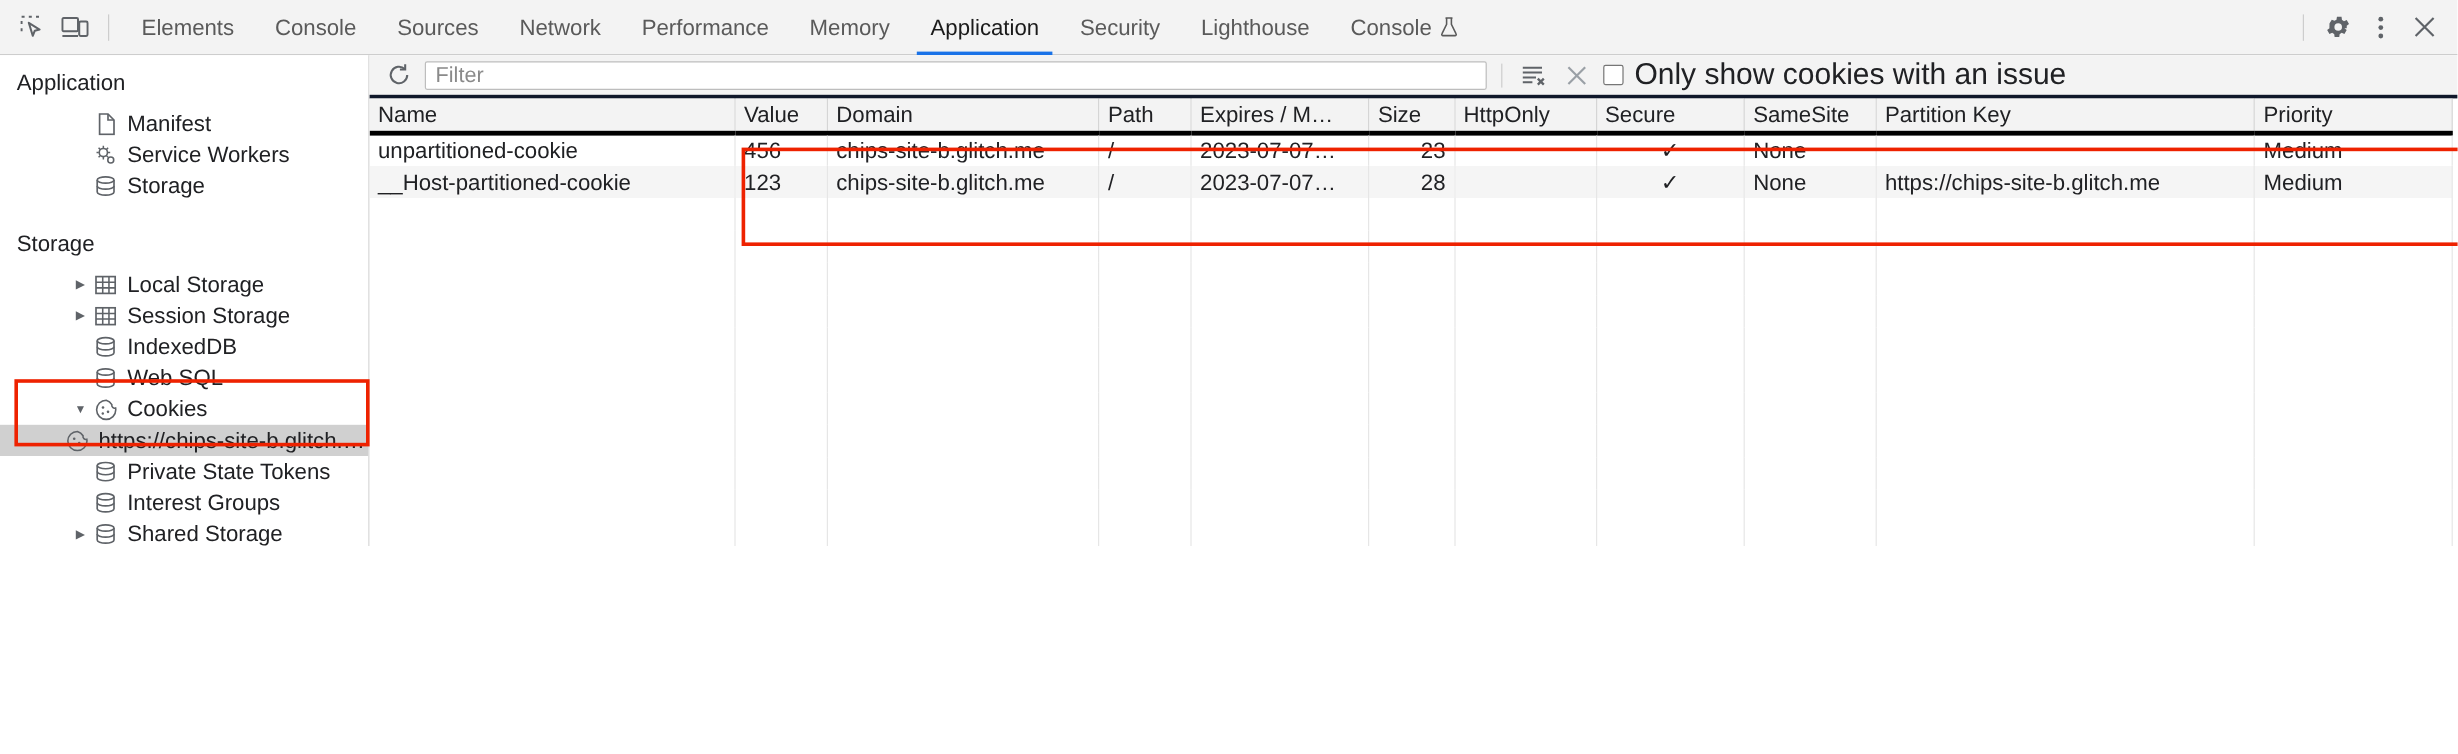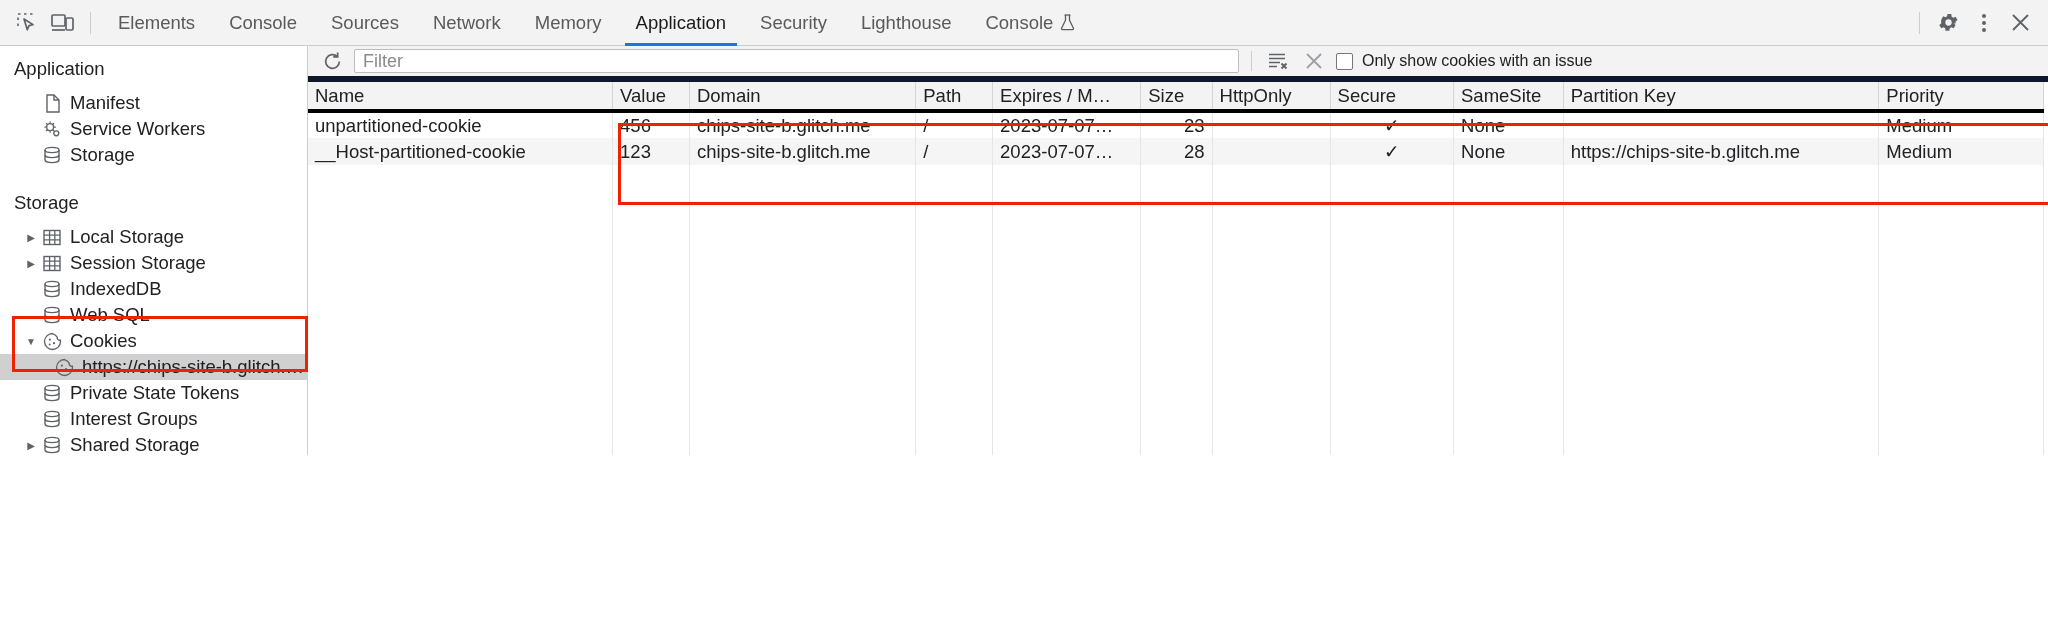--- a/index.html
+++ b/index.html
@@ -69,60 +69,60 @@
     display: flex; align-items: center; justify-content: center;
     color: #5f6368; font-size: 10px;
   }
   .node .nicon {
     width: 24px; min-width: 24px;
     display: flex; align-items: center; justify-content: center;
     color: #5f6368; margin-right: 6px;
   }
   .node .nlabel { overflow: hidden; text-overflow: ellipsis; }
   .node.selected { background: #d0d0d0; }
-  .d2 { padding-left: 22px; }
+  .d2 { padding-left: 22px; margin-left: 36px; }
   .d3 { padding-left: 52px; }
 
   
   .hl-cookies {
     position: absolute;
     left: 12px; top: 316px; width: 296px; height: 56px;
     border: 3px solid #ee2200; pointer-events: none; z-index: 5;
   }
   .hl-table {
     position: absolute;
     left: 310px; top: 77px; width: 1736px; height: 82px;
     border: 3px solid #ee2200; pointer-events: none; z-index: 5;
   }
 
   
   .main { flex: 1; display: flex; flex-direction: column; min-width: 0; position: relative; background:#fff; }
   .filterbar {
     height: 36px; min-height: 36px;
     background: #f3f3f3;
-    border-bottom: 6px solid #0f172a;
+    border-bottom: 3px solid #0f172a;
     display: flex; align-items: center;
     padding: 0 8px 0 10px; gap: 8px;
   }
   .fb-icon {
     width: 28px; height: 26px;
     display: flex; align-items: center; justify-content: center;
     color: #5f6368;
   }
   .filter-input {
     flex: 0 0 auto; width: 885px; height: 24px;
     border: 1px solid #bdbdbd; background: #fff;
     border-radius: 2px;
     font-size: 18px; color: #202124;
     padding: 0 8px;
     font-family: "Liberation Sans", sans-serif;
   }
   .filter-input::placeholder { color: #8a8a8a; }
   .fb-sep { width: 1px; height: 20px; background: #cdcdcd; margin: 0 4px; }
-  .cb-wrap { display: flex; align-items: center; gap: 9px; font-size: 16px; color: #202124; }
+  .cb-wrap { display: flex; align-items: center; gap: 9px; font-size: 25px; color: #202124; }
   .cb {
     width: 17px; height: 17px;
     border: 1px solid #767676; border-radius: 2px; background: #fff;
   }
 
   
   .tablewrap { flex: 1; overflow: hidden; }
   table.cookies { border-collapse: collapse; table-layout: fixed; width: 1736px; }
   table.cookies th {
     background: #f3f3f3;
@@ -187,20 +187,23 @@
         <span>Elements</span>
       </div>
       <div class="tab">
         <span>Console</span>
       </div>
       <div class="tab">
         <span>Sources</span>
       </div>
       <div class="tab">
         <span>Network</span>
+      </div>
+      <div class="tab">
+        <span>Performance</span>
       </div>
       <div class="tab">
         <span>Memory</span>
       </div>
       <div class="tab active">
         <span>Application</span>
       </div>
       <div class="tab">
         <span>Security</span>
       </div>

